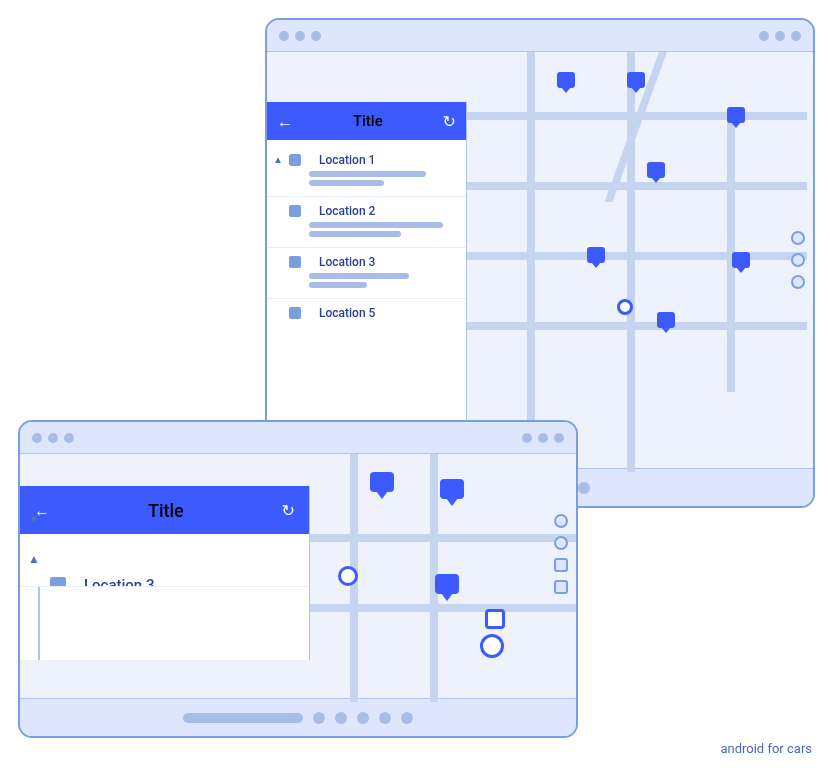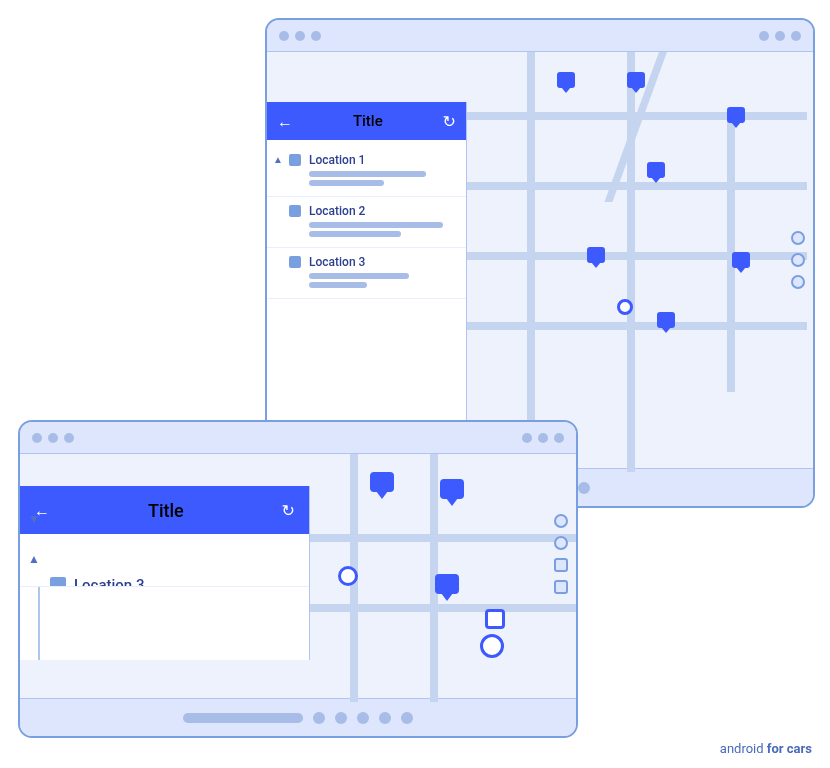--- a/index.html
+++ b/index.html
@@ -121,21 +121,21 @@
     }
 
     .list-item {
       padding: 7px 10px 7px 18px;
       border-bottom: 1px solid #e8eeff;
     }
 
     .list-item-row {
       display: flex;
       align-items: center;
-      gap: 8px;
+      gap: 18px;
       margin-bottom: 4px;
     }
 
     .list-item-checkbox {
       width: 12px;
       height: 12px;
       background: #7a9fe0;
       border-radius: 2px;
       flex-shrink: 0;
     }
@@ -332,21 +332,21 @@
     .watermark {
       position: absolute;
       bottom: 12px;
       right: 18px;
       font-size: 13px;
       color: #4a6aba;
       font-weight: 400;
     }
 
     .watermark strong {
-      font-weight: 700;
+      font-weight: 400;
     }
   </style>
 </head>
 <body>
 
 <div class="card-back">
 
   <div class="chrome-bar">
     <div class="chrome-dots">
       <div class="chrome-dot"></div>
@@ -436,20 +436,26 @@
         <div class="list-item" style="padding-left:22px;">
           <div class="list-item-row">
             <div class="list-item-checkbox"></div>
             <span class="list-item-name">Location 3</span>
           </div>
           <div class="list-item-bar" style="width:60%;"></div>
           <div class="list-item-bar" style="width:35%;"></div>
         </div>
 
 
+        <div class="list-item" style="padding-left:22px; border-bottom:none;">
+          <div class="list-item-row">
+            <div class="list-item-checkbox"></div>
+            <span class="list-item-name">Location 5</span>
+          </div>
+        </div>
       </div>
     </div>
   </div>
 
   <div class="bottom-bar">
     <div class="bottom-dot"></div>
     <div class="bottom-dot"></div>
     <div class="bottom-dot"></div>
     <div class="bottom-dot"></div>
     <div class="bottom-dot"></div>

